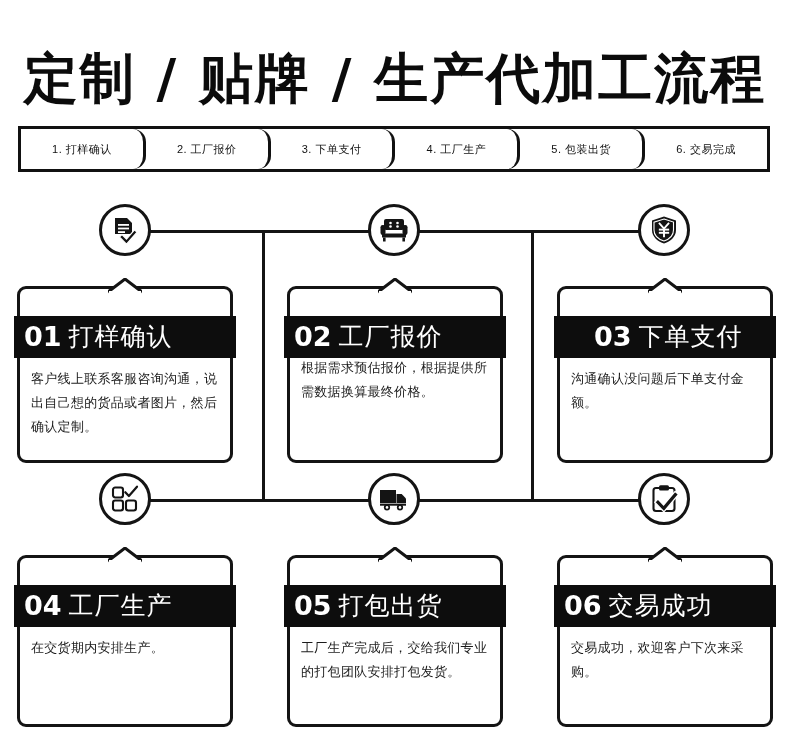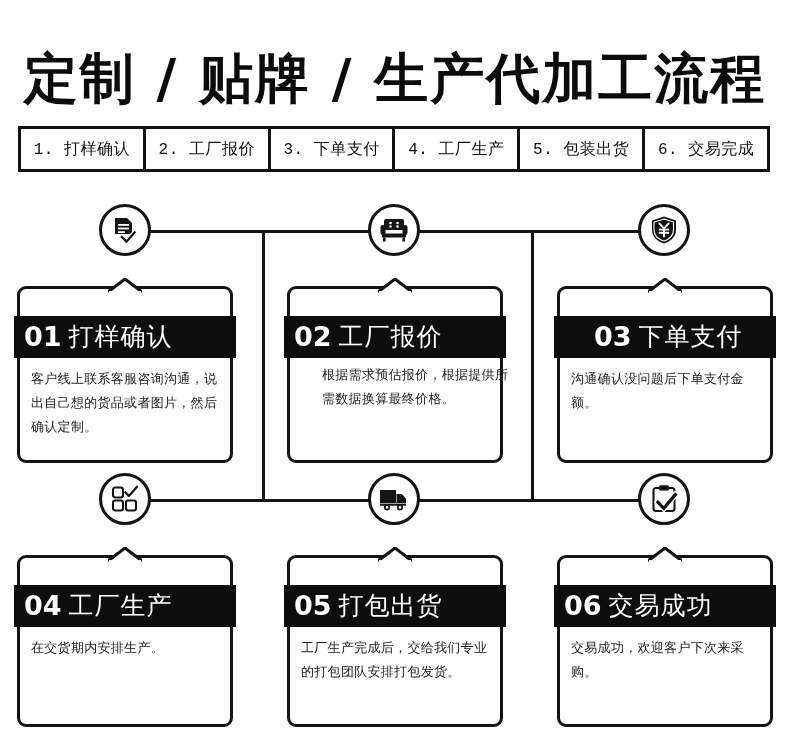--- a/index.html
+++ b/index.html
@@ -34,27 +34,28 @@
     left:18px;top:126px;
     width:752px;height:46px;
     border:3px solid #111;
     box-sizing:border-box;
     display:flex;
     background:#fff;
   }
   .step-cell{
     flex:1 1 0;
     display:flex;align-items:center;justify-content:center;
-    font-size:16px;
+    font-size:11px;
     color:#111;
     border-right:3px solid #111;
     box-sizing:border-box;
     letter-spacing:0.5px;
     white-space:nowrap;
-    font-family:Liberation Mono, monospace;
+    font-family:Liberation Sans, sans-serif;
+    border-radius:13px;
   }
   .step-cell:last-child{border-right:none;}
 
   
   .hline{position:absolute;height:3px;background:#141414;}
   .vline{position:absolute;width:3px;background:#141414;}
 
   
   .circ{
     position:absolute;
@@ -249,21 +250,21 @@
   <div class="card" style="left:287px;top:278px;">
     <div class="card-frame" style="height:177px;"></div>
     <svg class="notch" viewBox="0 0 34 18">
       <path d="M0 14 L17 1 L34 14" fill="#ffffff" stroke="#141414" stroke-width="3" stroke-linejoin="round"></path>
       <rect x="1" y="13" width="32" height="5" fill="#ffffff"></rect>
     </svg>
     <div class="titlebar" style="top:38px;">
       <span class="t-num">02</span>
       <span class="t-label">工厂报价</span>
     </div>
-    <div class="card-body" style="top:76px;margin-left:21px;">根据需求预估报价，根据提供所需数据换算最终价格。</div>
+    <div class="card-body" style="top:69px;">根据需求预估报价，根据提供所需数据换算最终价格。</div>
   </div>
 
   <div class="card" style="left:557px;top:278px;">
     <div class="card-frame" style="height:177px;"></div>
     <svg class="notch" viewBox="0 0 34 18">
       <path d="M0 14 L17 1 L34 14" fill="#ffffff" stroke="#141414" stroke-width="3" stroke-linejoin="round"></path>
       <rect x="1" y="13" width="32" height="5" fill="#ffffff"></rect>
     </svg>
     <div class="titlebar" style="top:38px;padding-left:40px;">
       <span class="t-num">03</span>

